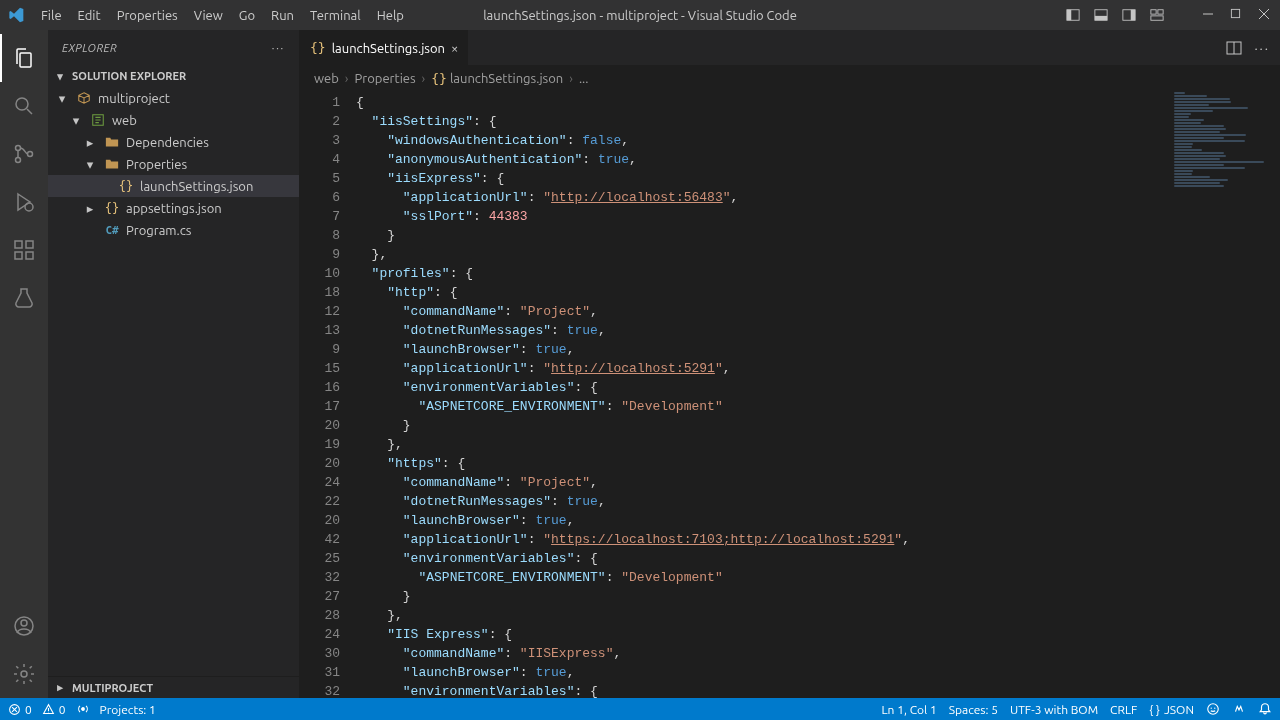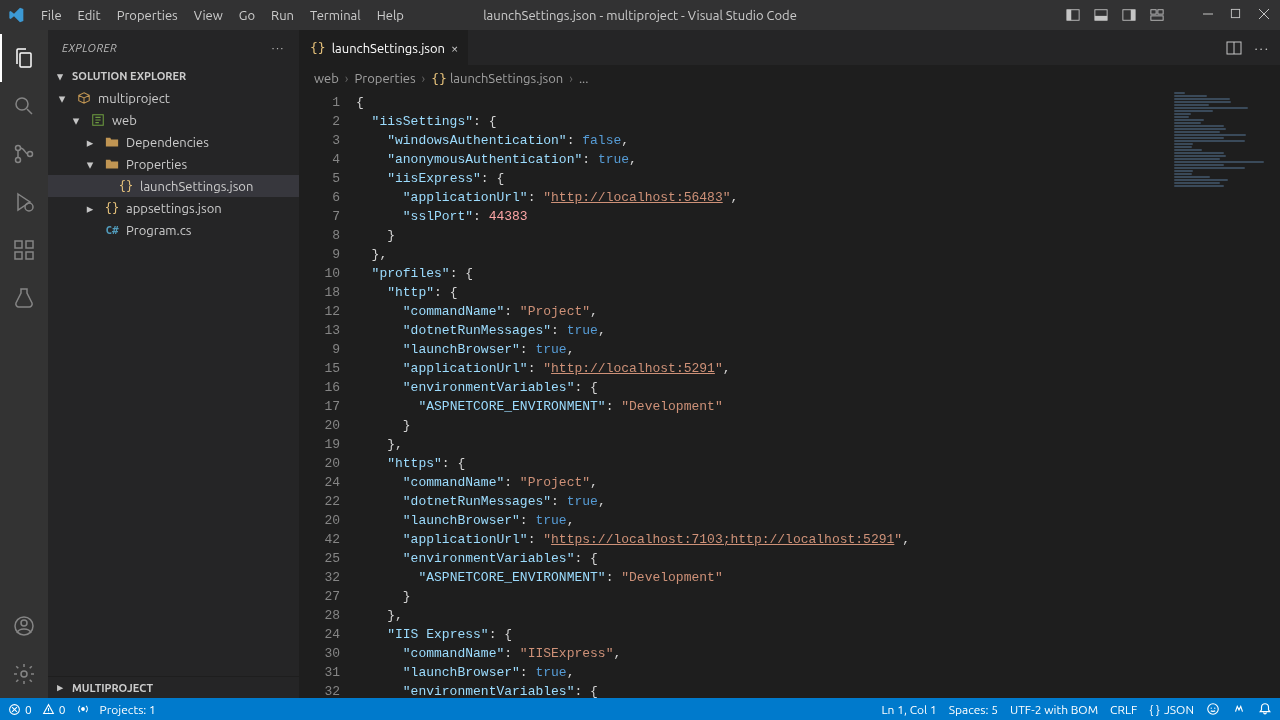--- a/index.html
+++ b/index.html
@@ -436,21 +436,21 @@
     <svg width="14" height="14" viewBox="0 0 16 16" fill="none" stroke="#fff" stroke-width="1.3">
         <circle cx="8" cy="8" r="1.5" fill="#fff"></circle>
         <path d="M4.5 4.5a5 5 0 0 0 0 7M11.5 4.5a5 5 0 0 1 0 7"></path>
       </svg>
   </span>
   <span class="sb-item">Projects: 1</span>
 
   <div class="right">
     <span class="sb-item">Ln 1, Col 1</span>
     <span class="sb-item">Spaces: 5</span>
-    <span class="sb-item">UTF-2 with BOM</span>
+    <span class="sb-item">UTF-3 with BOM</span>
     <span class="sb-item">CRLF</span>
     <span class="sb-item">
       <span>{ }</span>
       <span>JSON</span>
     </span>
     <span class="sb-item">
         <svg width="14" height="14" viewBox="0 0 16 16">
           <circle cx="8" cy="8" r="6" fill="none" stroke="#fff" stroke-width="1.3"></circle>
           <circle cx="6" cy="7" r="0.8" fill="#fff"></circle>
           <circle cx="10" cy="7" r="0.8" fill="#fff"></circle>

